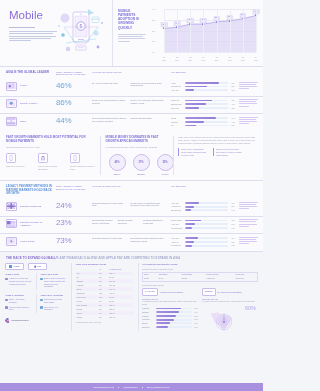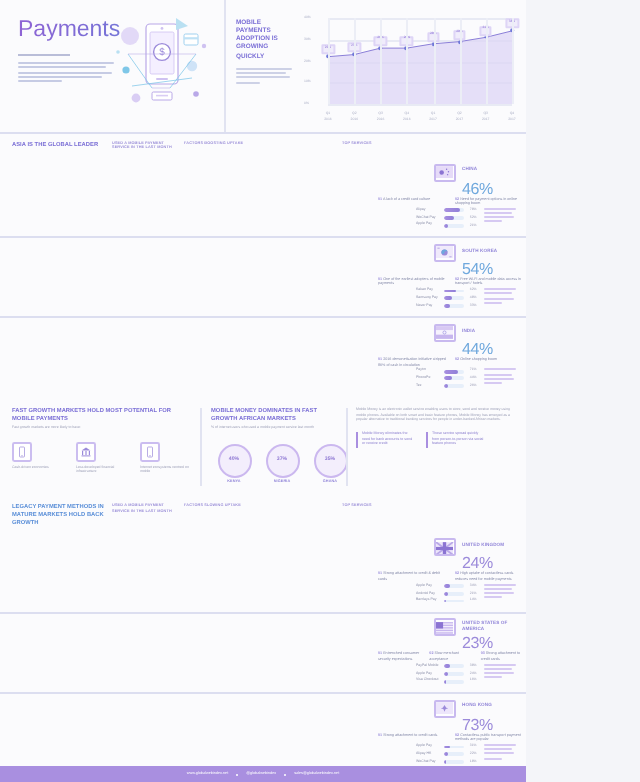--- a/index.html
+++ b/index.html
@@ -49,21 +49,21 @@
   .gridline { position:absolute; left:0; right:0; height:.4px; background:#e8eaf4; }
   .vgrid { position:absolute; top:0; bottom:0; width:.4px; background:#eceef6; }
   .ylab { position:absolute; left:0; font-size:1.7px; color:#a9adc4; transform:translateY(-50%); }
   .xlab { position:absolute; bottom:0; font-size:1.7px; color:#a9adc4; text-align:center; transform:translateX(-50%); line-height:1.35; }
   .pt { position:absolute; width:1.8px; height:1.8px; border-radius:50%; background:#6f78d8; transform:translate(-50%,-50%); }
   .dlab { position:absolute; font-size:1.6px; color:#8b73d4; background:#f0ecfb; border:.3px solid #ded5f6;
           border-radius:.6px; padding:.3px .7px; transform:translate(-50%,-120%); white-space:nowrap; }
 
   
   .mkt-head { display:flex; align-items:flex-start; padding:4px 0 2.5px; }
-  .mkt-row { display:flex; align-items:flex-end; padding:3px 0;flex-direction:column; }
+  .mkt-row { display:flex; align-items:flex-start; padding:3px 0; }
   .col-a { width:52px; padding-left:6px; display:flex; align-items:center; gap:3px; }
   .col-b { width:36px; padding-left:4px; }
   .col-c { width:78px; padding-left:4px; display:flex; gap:3px; }
   .col-d { flex:1; padding-left:5px; padding-right:5px; display:flex; gap:4px; }
 
   .flagbox { width:11px; height:9px; border:.5px solid #c8b9ef; border-radius:1px;
              background:#fdfdff; display:flex; align-items:center; justify-content:center; flex:0 0 auto; }
   .country { font-size:2.3px; font-weight:bold; color:#9084d8; letter-spacing:.06px; }
   .bignum { font-size:8px; color:#6fa8dd; font-weight:normal; line-height:1; letter-spacing:-.2px; }
   .bignum.p { color:#9b8ada; }
@@ -132,21 +132,21 @@
 </style>
 </head>
 <body>
 
 <div class="page">
 
   <div class="top">
 
     <div class="top-left">
       <div class="title">
-        <div>Payments</div>
+        <div>Mobile</div>
       </div>
       <div class="title-rule"></div>
       <div class="blurb">
         <div></div>
           <div></div>
           <div></div>
           <div></div>
           <div></div>
       </div>
 
@@ -324,21 +324,21 @@
                 <rect width="12" height="9" fill="#f0eafb"></rect>
                 <circle cx="6" cy="4.5" r="2.2" fill="#9b8ada"></circle>
                 <path d="M3.8 4.5a2.2 2.2 0 0 1 4.4 0 1.1 1.1 0 0 0-2.2 0 1.1 1.1 0 0 1-2.2 0z" fill="#6fa8dd"></path>
                 <rect x="1" y="1.2" width="1.6" height="0.4" fill="#8b74d2"></rect>
                 <rect x="9.4" y="7.4" width="1.6" height="0.4" fill="#8b74d2"></rect>
               </svg>
             </div>
             <div class="country">SOUTH KOREA</div>
           </div>
           <div class="col-b">
-            <div class="bignum">54%</div>
+            <div class="bignum">86%</div>
           </div>
           <div class="col-c">
             <div class="fact">
               <div class="ft"><span class="fn">01</span> One of the earliest adopters of mobile payments</div>
             </div>
             <div class="fact">
               <div class="ft"><span class="fn">02</span> Free Wi-Fi and mobile data access in transport / hotels</div>
             </div>
           </div>
           <div class="col-d">

